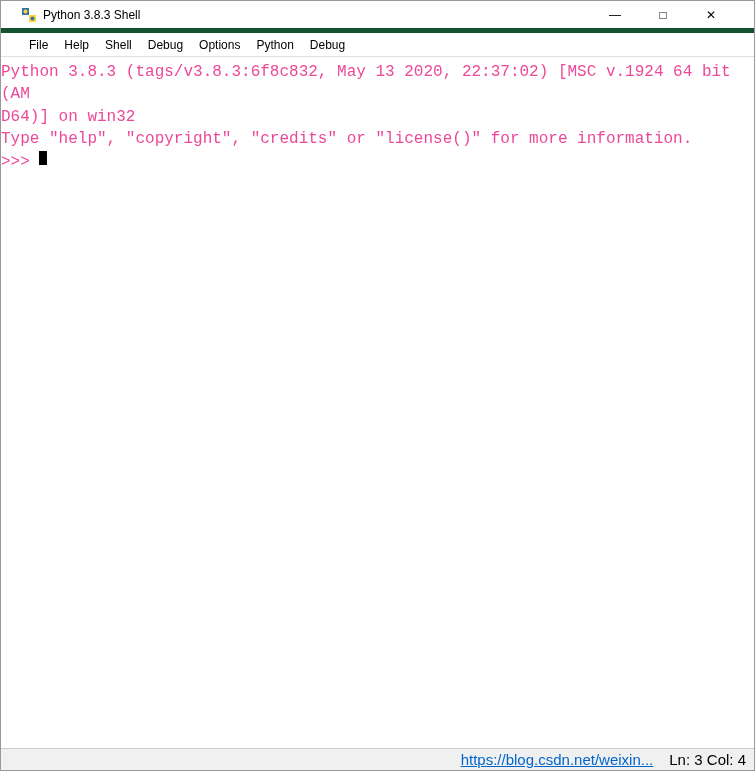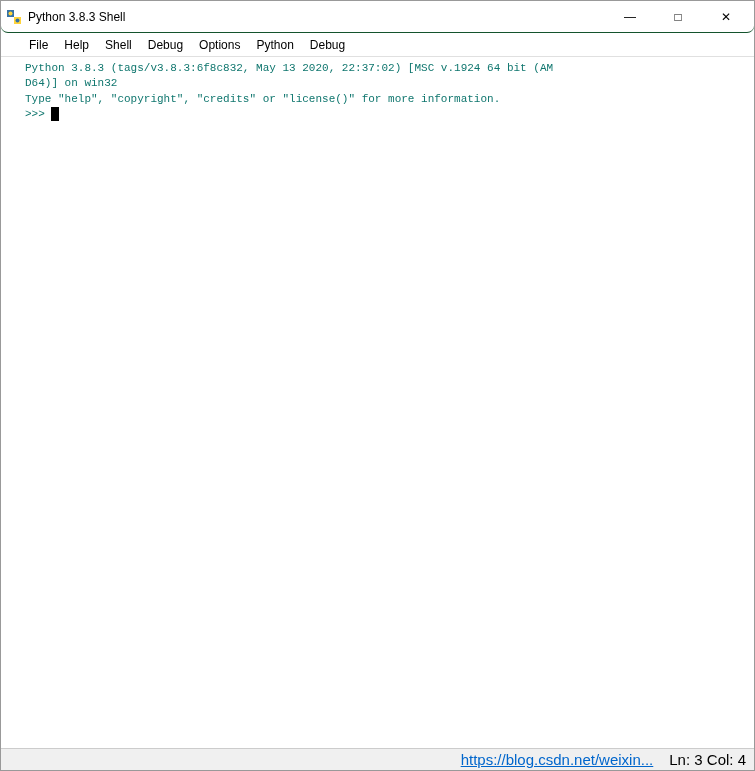--- a/index.html
+++ b/index.html
@@ -23,24 +23,23 @@
       border: 1px solid #999;
       display: flex;
       flex-direction: column;
     }
 
     .title-bar {
       background: #ffffff;
       height: 32px;
       display: flex;
       align-items: center;
-      padding: 0 5px;
-      border-bottom: 1px solid #14532d;
+      padding: 0 20px;
+      border-bottom: 5px solid #14532d;
       user-select: none;
-      border-radius: 7px;
     }
 
     .title-bar-icon {
       width: 16px;
       height: 16px;
       margin-right: 6px;
       display: flex;
       align-items: center;
       justify-content: center;
     }
@@ -90,24 +89,24 @@
 
     .menu-item {
       padding: 2px 8px;
       cursor: pointer;
       color: #000;
     }
 
     .shell-content {
       flex: 1;
       background: #ffffff;
-      padding: 4px 24px;
+      padding: 4px 0;
       font-family: 'Courier New', Courier, monospace;
-      font-size: 11px;
-      color: #0f766e;
+      font-size: 16px;
+      color: #ec4899;
       line-height: 1.4;
       overflow-y: auto;
       position: relative;
     }
 
     .shell-line {
       white-space: pre-wrap;
       word-break: break-all;
     }
 

